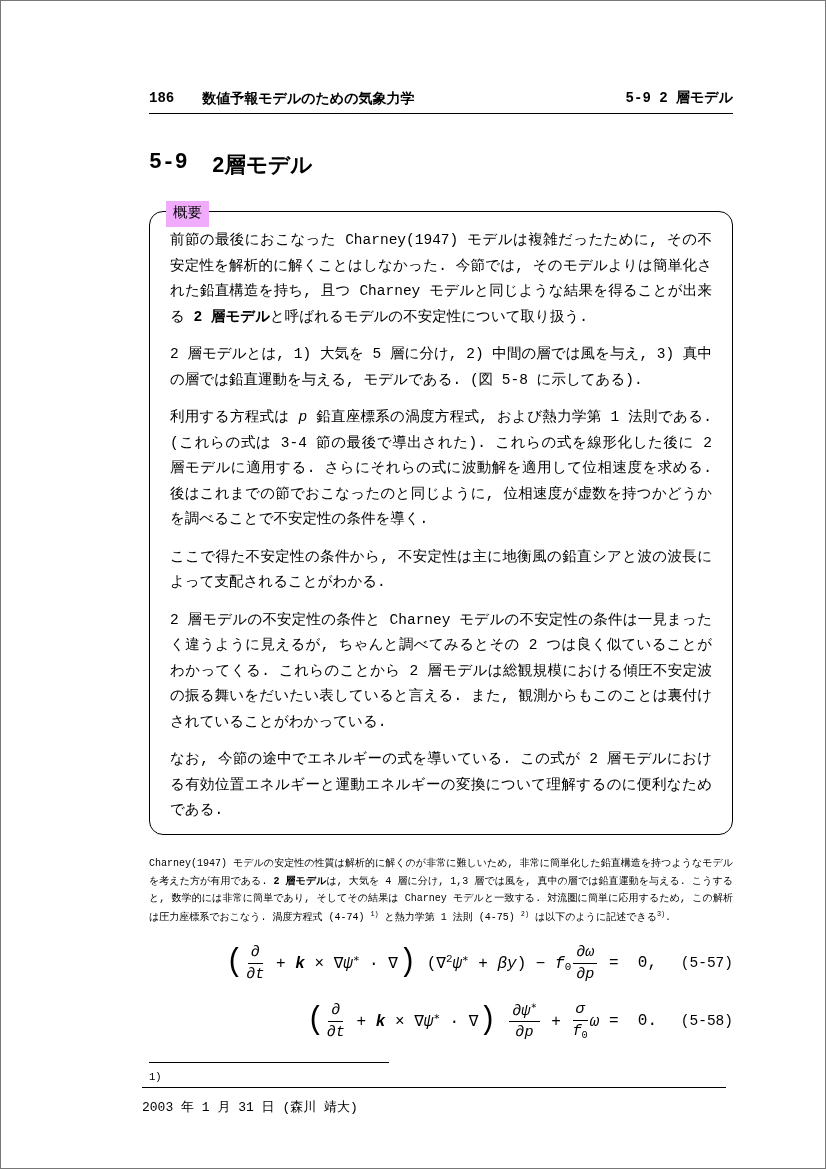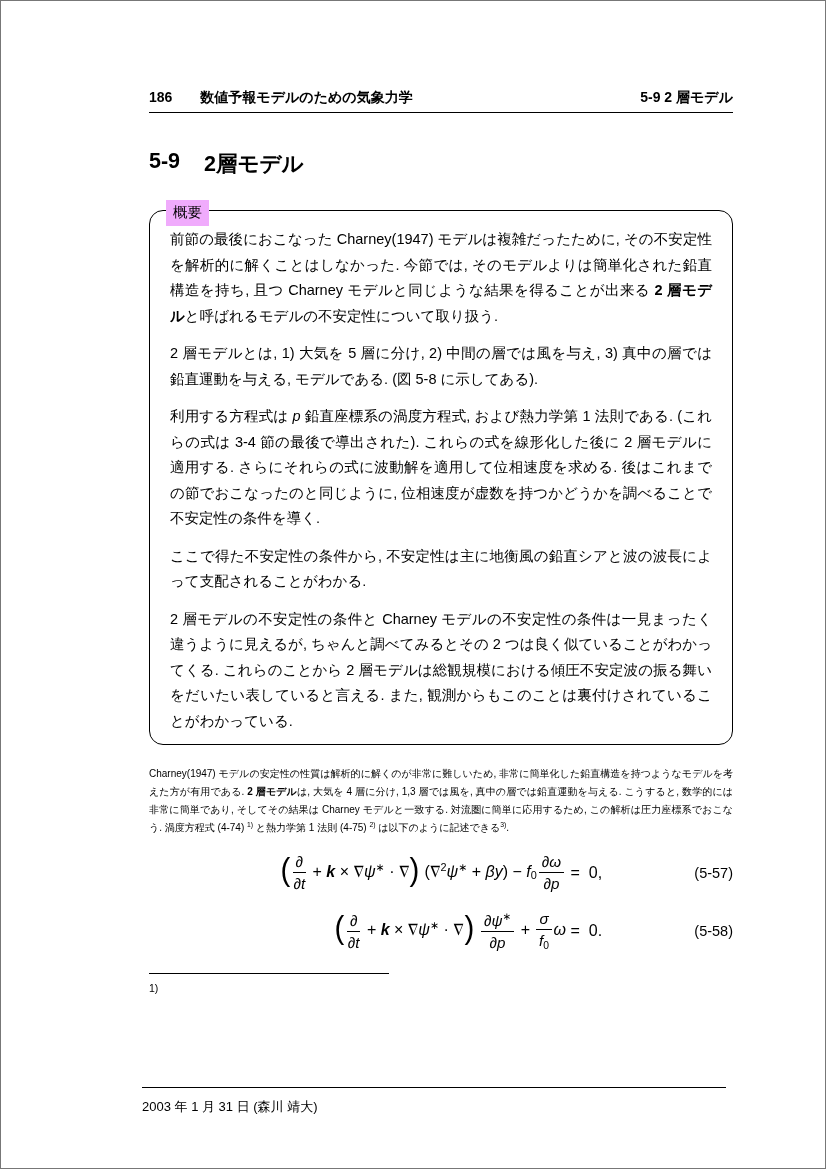--- a/index.html
+++ b/index.html
@@ -1,20 +1,20 @@
 <!DOCTYPE html>
 <html lang="ja"><head>
 <meta charset="utf-8">
 <style>
   html,body{margin:0;padding:0;background:#e8e8e8;}
   .page{
     position:relative; width:826px; height:1169px; margin:0 auto;
     background:#fff; color:#000; overflow:hidden;
     border:1px solid #777; box-sizing:border-box;
-    font-family:Liberation Sans, sans-serif;
+    font-family:Liberation Mono, monospace;
   }
   .content{position:absolute; left:148px; top:88px; width:584px;}
 
   
   .header{display:flex; justify-content:space-between; align-items:baseline;
     border-bottom:1.4px solid #000; padding-bottom:5px; font-weight:bold; font-size:14px;}
   .header-left{display:flex; gap:28px;}
 
   
   .section-heading{margin-top:36px; font-size:21.5px; font-weight:bold; display:flex; gap:24px;}
@@ -78,20 +78,21 @@
       <span>2層モデル</span>
     </div>
 
     <div class="overview-box">
       <span class="overview-label">概要</span>
       <div class="para"><span class="">前節の最後におこなった Charney(1947) モデルは複雑だったために, その不安定性を解析的に解くことはしなかった. 今節では, そのモデルよりは簡単化された鉛直構造を持ち, 且つ Charney モデルと同じような結果を得ることが出来る </span><span class="tb">2 層モデル</span><span class="">と呼ばれるモデルの不安定性について取り扱う.</span></div>
       <div class="para"><span class="">2 層モデルとは, 1) 大気を 5 層に分け, 2) 中間の層では風を与え, 3) 真中の層では鉛直運動を与える, モデルである. (図 5-8 に示してある).</span></div>
       <div class="para"><span class="">利用する方程式は </span><span class="mi">p</span><span class=""> 鉛直座標系の渦度方程式, および熱力学第 1 法則である. (これらの式は 3-4 節の最後で導出された). これらの式を線形化した後に 2 層モデルに適用する. さらにそれらの式に波動解を適用して位相速度を求める. 後はこれまでの節でおこなったのと同じように, 位相速度が虚数を持つかどうかを調べることで不安定性の条件を導く.</span></div>
       <div class="para"><span class="">ここで得た不安定性の条件から, 不安定性は主に地衡風の鉛直シアと波の波長によって支配されることがわかる.</span></div>
       <div class="para"><span class="">2 層モデルの不安定性の条件と Charney モデルの不安定性の条件は一見まったく違うように見えるが, ちゃんと調べてみるとその 2 つは良く似ていることがわかってくる. これらのことから 2 層モデルは総観規模における傾圧不安定波の振る舞いをだいたい表していると言える. また, 観測からもこのことは裏付けされていることがわかっている.</span></div>
+      <div class="para"><span class="">なお, 今節の途中でエネルギーの式を導いている. この式が 2 層モデルにおける有効位置エネルギーと運動エネルギーの変換について理解するのに便利なためである.</span></div>
     </div>
 
     <div class="body-paragraph"><span class="">Charney(1947) モデルの安定性の性質は解析的に解くのが非常に難しいため, 非常に簡単化した鉛直構造を持つようなモデルを考えた方が有用である. </span><span class="tb">2 層モデル</span><span class="">は, 大気を 4 層に分け, 1,3 層では風を, 真中の層では鉛直運動を与える. こうすると, 数学的には非常に簡単であり, そしてその結果は Charney モデルと一致する. 対流圏に簡単に応用するため, この解析は圧力座標系でおこなう. 渦度方程式 (4-74) </span><span class="sup">1)</span><span class=""> と熱力学第 1 法則 (4-75) </span><span class="sup">2)</span><span class=""> は以下のように記述できる</span><span class="sup">3)</span><span class="">.</span></div>
 
     <div class="display-equations">
       <span></span>
       <span class="eq-lhs"><span class="bp">(</span><span class="frac">
             <span class="num"><span class="mi">∂</span></span>
             <span class="den"><span class="mi">∂t</span></span>
           </span><span class=""> + </span><span class="mbi">k</span><span class=""> × ∇</span><span class="mi">ψ</span><span class="sup">∗</span><span class=""> · ∇</span><span class="bp">)</span><span class=""> (∇</span><span class="sup">2</span><span class="mi">ψ</span><span class="sup">∗</span><span class=""> + </span><span class="mi">βy</span><span class="">) − </span><span class="mi">f</span><span class="sub">0</span><span class="frac">

